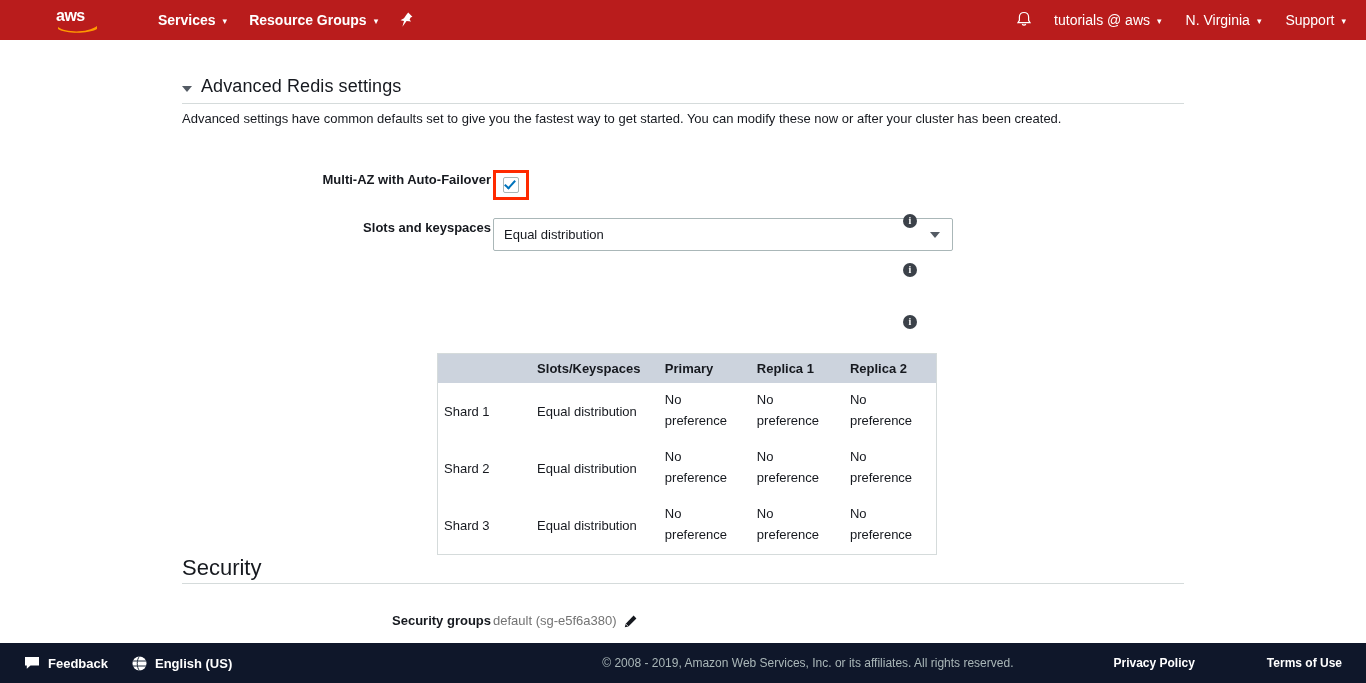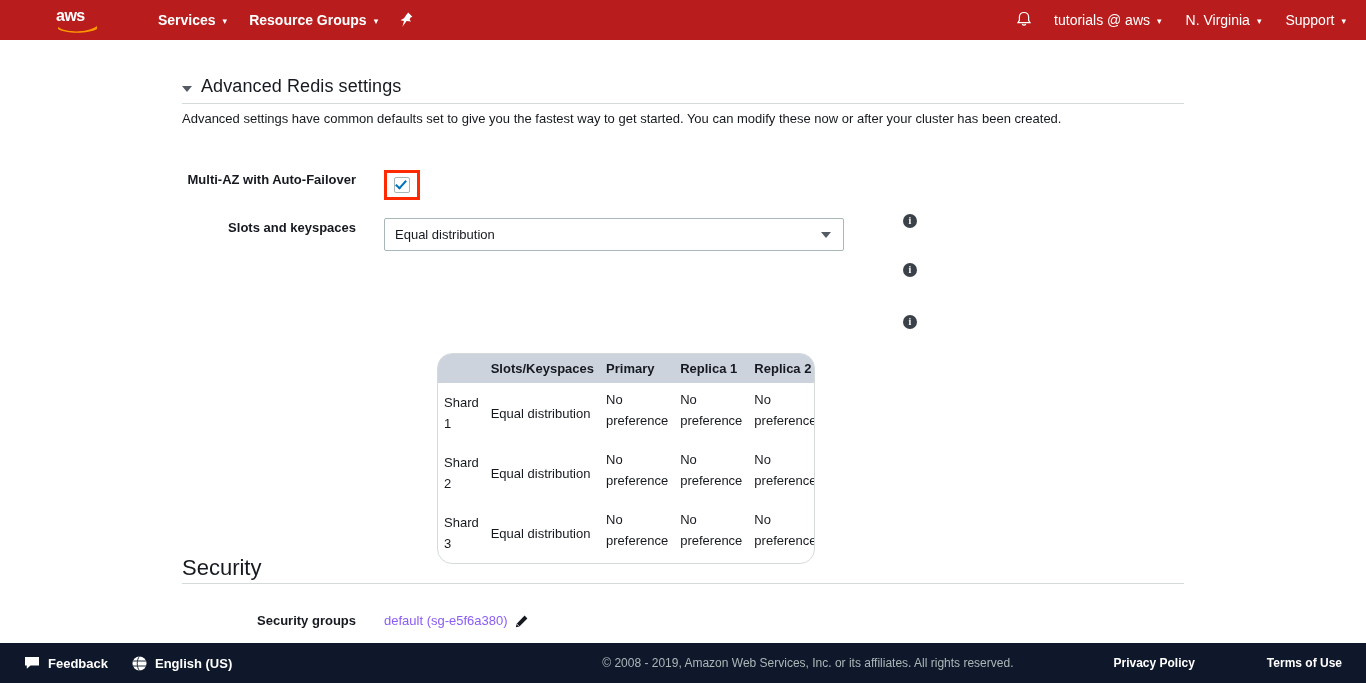--- a/index.html
+++ b/index.html
@@ -138,26 +138,26 @@
 
   
   .form-row {
     position: absolute;
     left: 0;
     width: 1366px;
     display: flex;
     align-items: flex-start;
   }
   .form-label {
-    width: 384px;
+    width: 493px;
     text-align: right;
     font-size: 13px;
     font-weight: bold;
     color: #16191f;
-    padding-right: 28px;
+    padding-right: 2px;
     line-height: 20px;
   }
   .form-field { position: relative; }
 
   .row-multiaz  { top: 130px; }
   .row-slots    { top: 178px; }
   .row-az       { top: 231px; }
 
   
   .cb-wrap {
@@ -242,23 +242,23 @@
   .info-1 { left: 903px; top: 174px; }
   .info-2 { left: 903px; top: 223px; }
   .info-3 { left: 903px; top: 275px; }
   .info-4 { left: 903px; top: 615px; }
 
   
   .shard-table {
     position: absolute;
     left: 437px;
     top: 313px;
-    width: 378px;
+    width: 500px;
     border: 1px solid #d5dbdb;
-    border-radius: 15px;
+    border-radius: 0;
     background: #ffffff;
     overflow: hidden;
   }
   .shard-table table {
     border-collapse: collapse;
     width: 100%;
     font-size: 13px;
   }
   .shard-table thead th {
     background: #ccd3dd;
@@ -291,21 +291,21 @@
     position: absolute;
     left: 182px;
     top: 515px;
     font-size: 22px;
     color: #16191f;
     font-weight: normal;
   }
   .row-secgroups { top: 571px; }
   .secgroup-val {
     font-size: 13px;
-    color: #8b5cf6;
+    color: #737373;
     display: flex;
     align-items: center;
     line-height: 20px;
   }
   .pencil {
     margin-left: 7px;
     cursor: pointer;
     display: inline-flex;
     align-items: center;
   }

